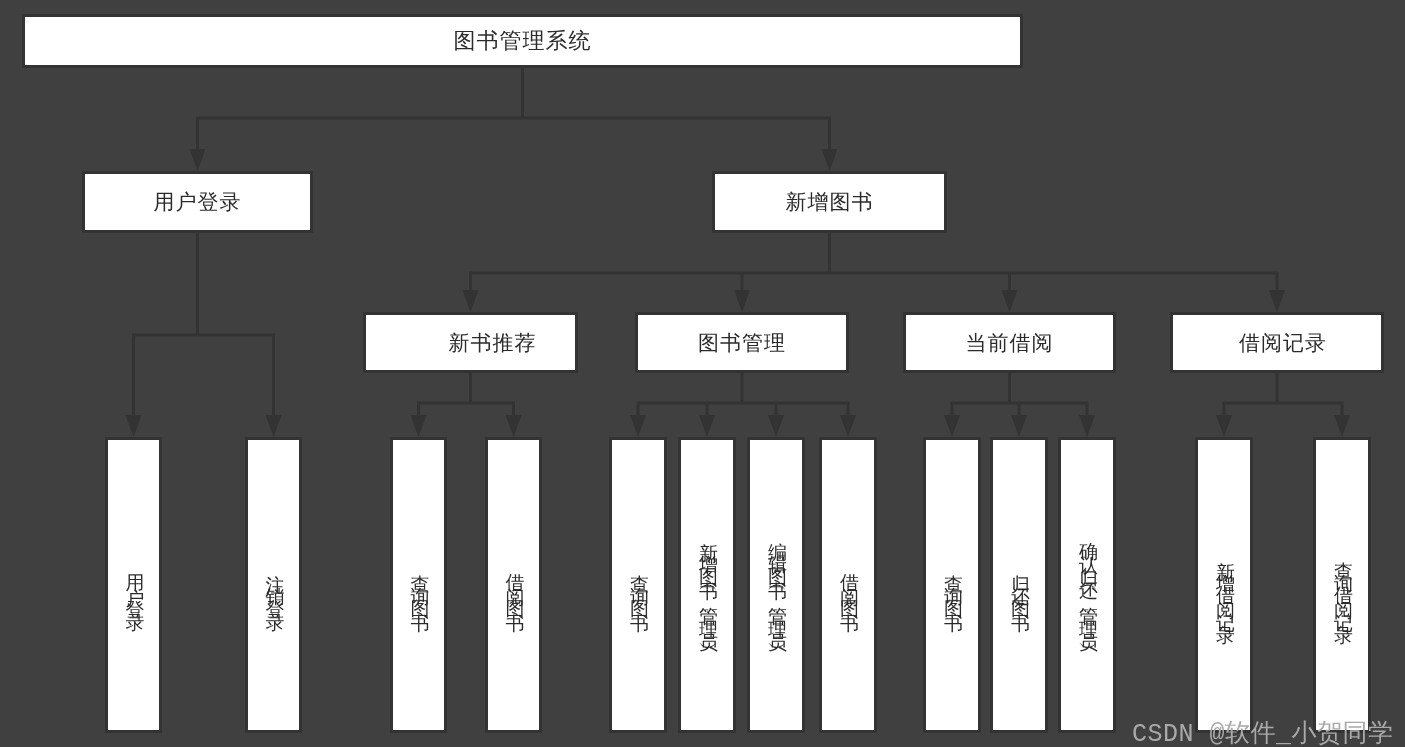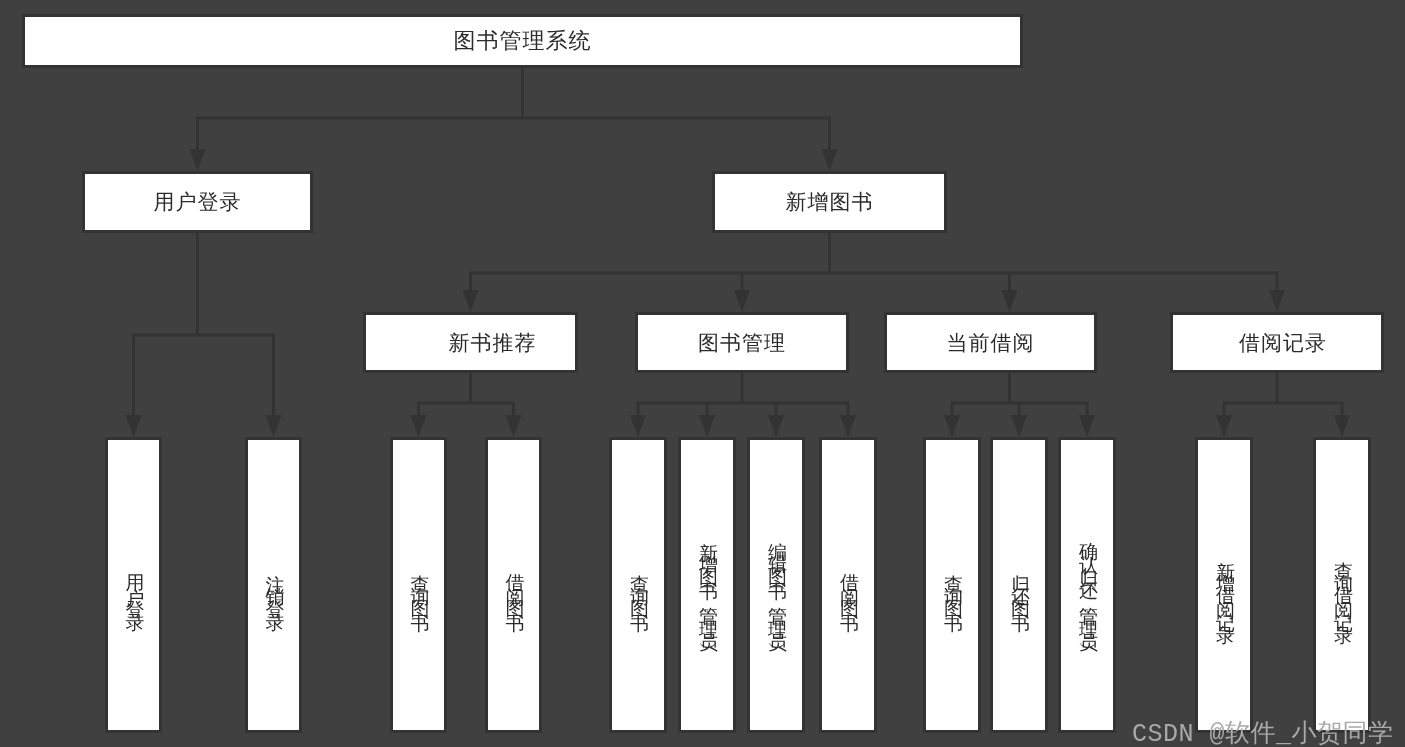--- a/index.html
+++ b/index.html
@@ -115,21 +115,21 @@
   <div class="node hnode" style="left:712px; top:171px; width:235px; height:62px;">
     <span>新增图书</span>
   </div>
 
   <div class="node hnode" style="left:363px; top:312px; width:215px; height:61px;padding-left:44px;">
     <span>新书推荐</span>
   </div>
   <div class="node hnode" style="left:635px; top:312px; width:214px; height:61px;">
     <span>图书管理</span>
   </div>
-  <div class="node hnode" style="left:884px; top:312px; width:213px; height:61px;align-items:center;">
+  <div class="node hnode" style="left:903px; top:312px; width:213px; height:61px;align-items:center;">
     <span>当前借阅</span>
   </div>
   <div class="node hnode" style="left:1170px; top:312px; width:214px; height:61px;padding-left:12px;">
     <span>借阅记录</span>
   </div>
 
   <div class="node leaf" style="left:105px; top:437px; width:57px; height:296px;">
     <span>用户登录</span>
   </div>
   <div class="node leaf" style="left:245px; top:437px; width:57px; height:296px;">

